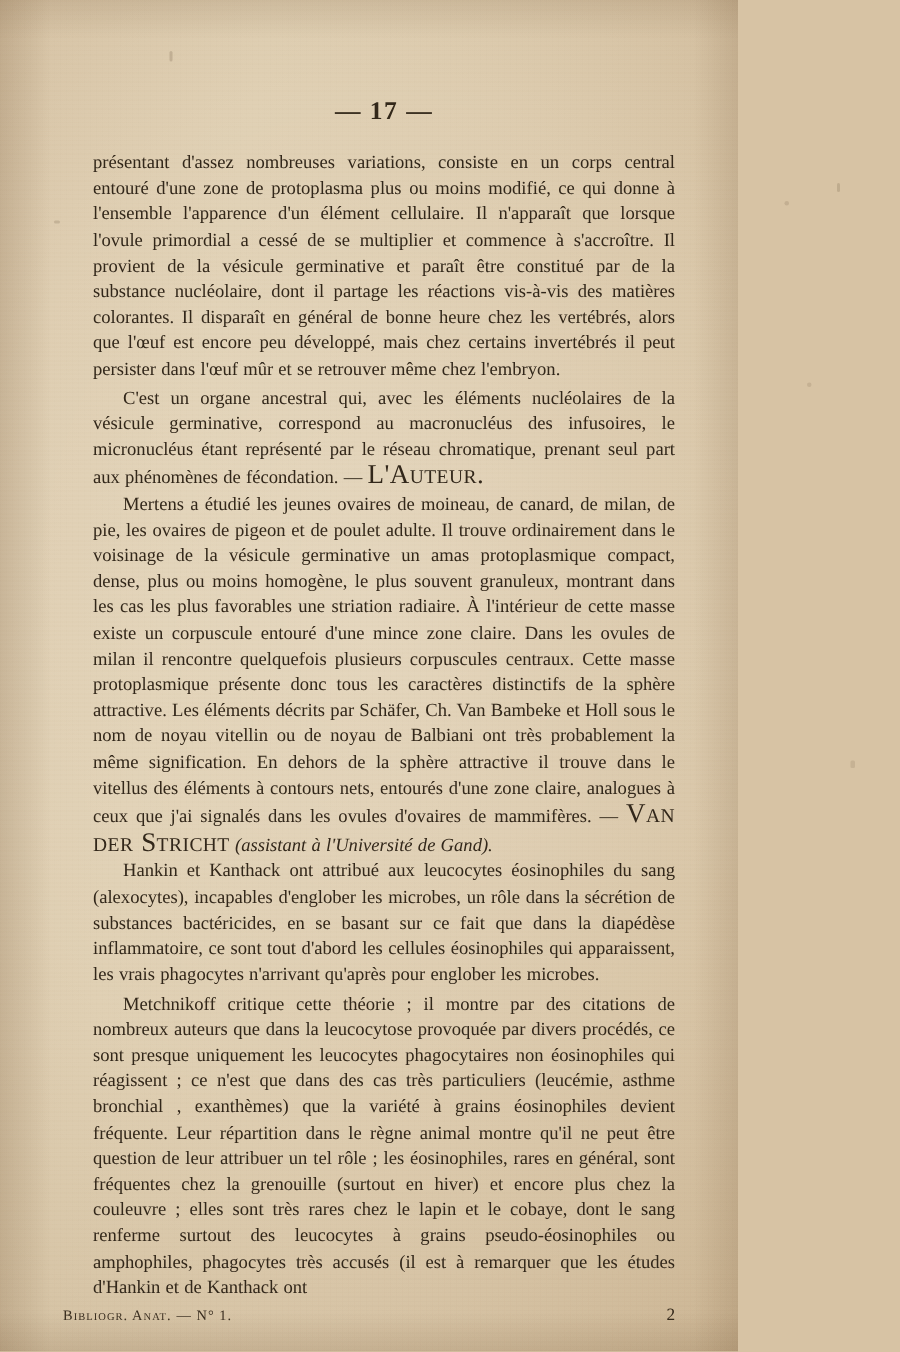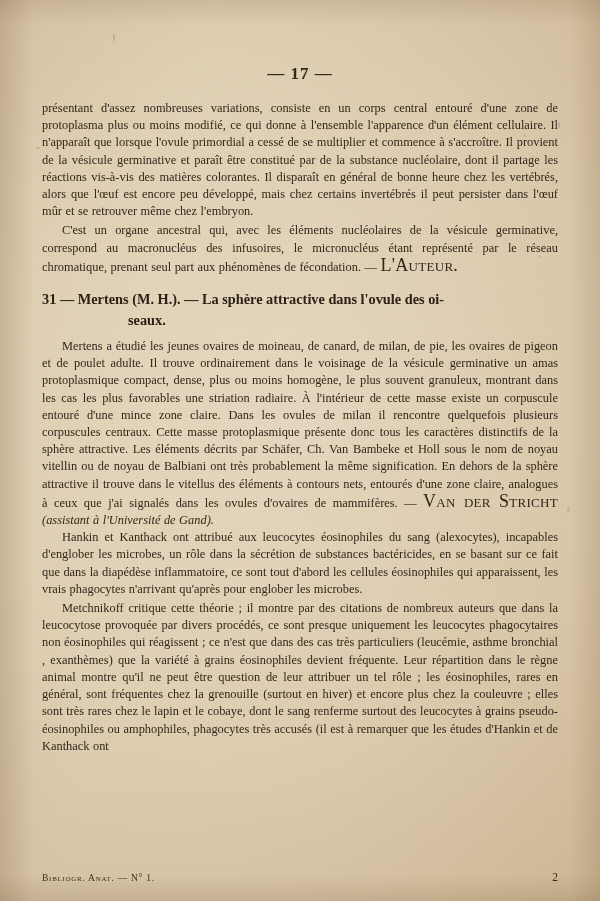--- a/index.html
+++ b/index.html
@@ -11,30 +11,31 @@
     height: 901px;
     overflow: hidden;
     background: #d7c3a4;
     font-family: "Liberation Serif", "DejaVu Serif", serif;
     color: #2e2418;
   }
 
   
   .page {
     position: relative;
-    width: 600px;
+    width: 492px;
     height: 901px;
     box-sizing: border-box;
     background:
       radial-gradient(ellipse 120% 85% at 50% 45%,
         rgba(255,250,240,0.30) 0%,
         rgba(255,248,235,0.12) 45%,
         rgba(140,105,65,0.10) 78%,
         rgba(120,88,52,0.22) 100%),
       linear-gradient(100deg, #d9c6a8 0%, #dccbad 28%, #d8c5a6 62%, #d2bd9c 100%);
+    padding-left: 20px;
   }
   .grain {
     position: absolute;
     inset: 0;
     pointer-events: none;
     opacity: 0.30;
     background-image:
       repeating-linear-gradient(0deg, rgba(120,92,58,0.05) 0px, rgba(120,92,58,0.05) 1px, rgba(255,255,255,0) 1px, rgba(255,255,255,0) 3px),
       repeating-linear-gradient(90deg, rgba(120,92,58,0.035) 0px, rgba(120,92,58,0.035) 1px, rgba(255,255,255,0) 1px, rgba(255,255,255,0) 4px);
   }
@@ -147,30 +148,20 @@
   <div class="content">
 
     <div class="folio">— 17 —</div>
 
     <p class="body noindent">présentant d'assez nombreuses variations, consiste en un corps central entouré d'une zone de protoplasma plus ou moins modifié, ce qui donne à l'ensemble l'apparence d'un élément cellulaire. Il n'apparaît que lorsque l'ovule primordial a cessé de se multiplier et commence à s'accroître. Il provient de la vésicule germinative et paraît être constitué par de la substance nucléolaire, dont il partage les réactions vis-à-vis des matières colorantes. Il disparaît en général de bonne heure chez les vertébrés, alors que l'œuf est encore peu développé, mais chez certains invertébrés il peut persister dans l'œuf mûr et se retrouver même chez l'embryon.</p>
 
     <div class="spacer-sm"></div>
 
     <p class="body indent"><span>C'est un organe ancestral qui, avec les éléments nucléolaires de la vésicule germinative, correspond au macronucléus des infusoires, le micronucléus étant représenté par le réseau chromatique, prenant seul part aux phénomènes de fécondation. —</span> <span class="smallcaps">L'Auteur.</span></p>
 
-    <div class="sec-block">
-      <h2 class="section">
-        <span>31</span>
-        <span>—</span>
-        <span>Mertens (M. H.).</span>
-        <span>—</span>
-        <span>La sphère attractive dans l'ovule des oi-</span>
-        <span class="cont">seaux.</span>
-      </h2>
-    </div>
 
     <p class="body indent"><span>Mertens a étudié les jeunes ovaires de moineau, de canard, de milan, de pie, les ovaires de pigeon et de poulet adulte. Il trouve ordinairement dans le voisinage de la vésicule germinative un amas protoplasmique compact, dense, plus ou moins homogène, le plus souvent granuleux, montrant dans les cas les plus favorables une striation radiaire. À l'intérieur de cette masse existe un corpuscule entouré d'une mince zone claire. Dans les ovules de milan il rencontre quelquefois plusieurs corpuscules centraux. Cette masse protoplasmique présente donc tous les caractères distinctifs de la sphère attractive. Les éléments décrits par Schäfer, Ch. Van Bambeke et Holl sous le nom de noyau vitellin ou de noyau de Balbiani ont très probablement la même signification. En dehors de la sphère attractive il trouve dans le vitellus des éléments à contours nets, entourés d'une zone claire, analogues à ceux que j'ai signalés dans les ovules d'ovaires de mammifères. —</span> <span class="smallcaps">Van der Stricht</span> <span class="ital">(assistant à l'Université de Gand).</span></p>
 
 
     <p class="body indent">Hankin et Kanthack ont attribué aux leucocytes éosinophiles du sang (alexocytes), incapables d'englober les microbes, un rôle dans la sécrétion de substances bactéricides, en se basant sur ce fait que dans la diapédèse inflammatoire, ce sont tout d'abord les cellules éosinophiles qui apparaissent, les vrais phagocytes n'arrivant qu'après pour englober les microbes.</p>
 
     <div class="spacer-sm"></div>
 
     <p class="body indent">Metchnikoff critique cette théorie ; il montre par des citations de nombreux auteurs que dans la leucocytose provoquée par divers procédés, ce sont presque uniquement les leucocytes phagocytaires non éosinophiles qui réagissent ; ce n'est que dans des cas très particuliers (leucémie, asthme bronchial , exanthèmes) que la variété à grains éosinophiles devient fréquente. Leur répartition dans le règne animal montre qu'il ne peut être question de leur attribuer un tel rôle ; les éosinophiles, rares en général, sont fréquentes chez la grenouille (surtout en hiver) et encore plus chez la couleuvre ; elles sont très rares chez le lapin et le cobaye, dont le sang renferme surtout des leucocytes à grains pseudo-éosinophiles ou amphophiles, phagocytes très accusés (il est à remarquer que les études d'Hankin et de Kanthack ont</p>
 

